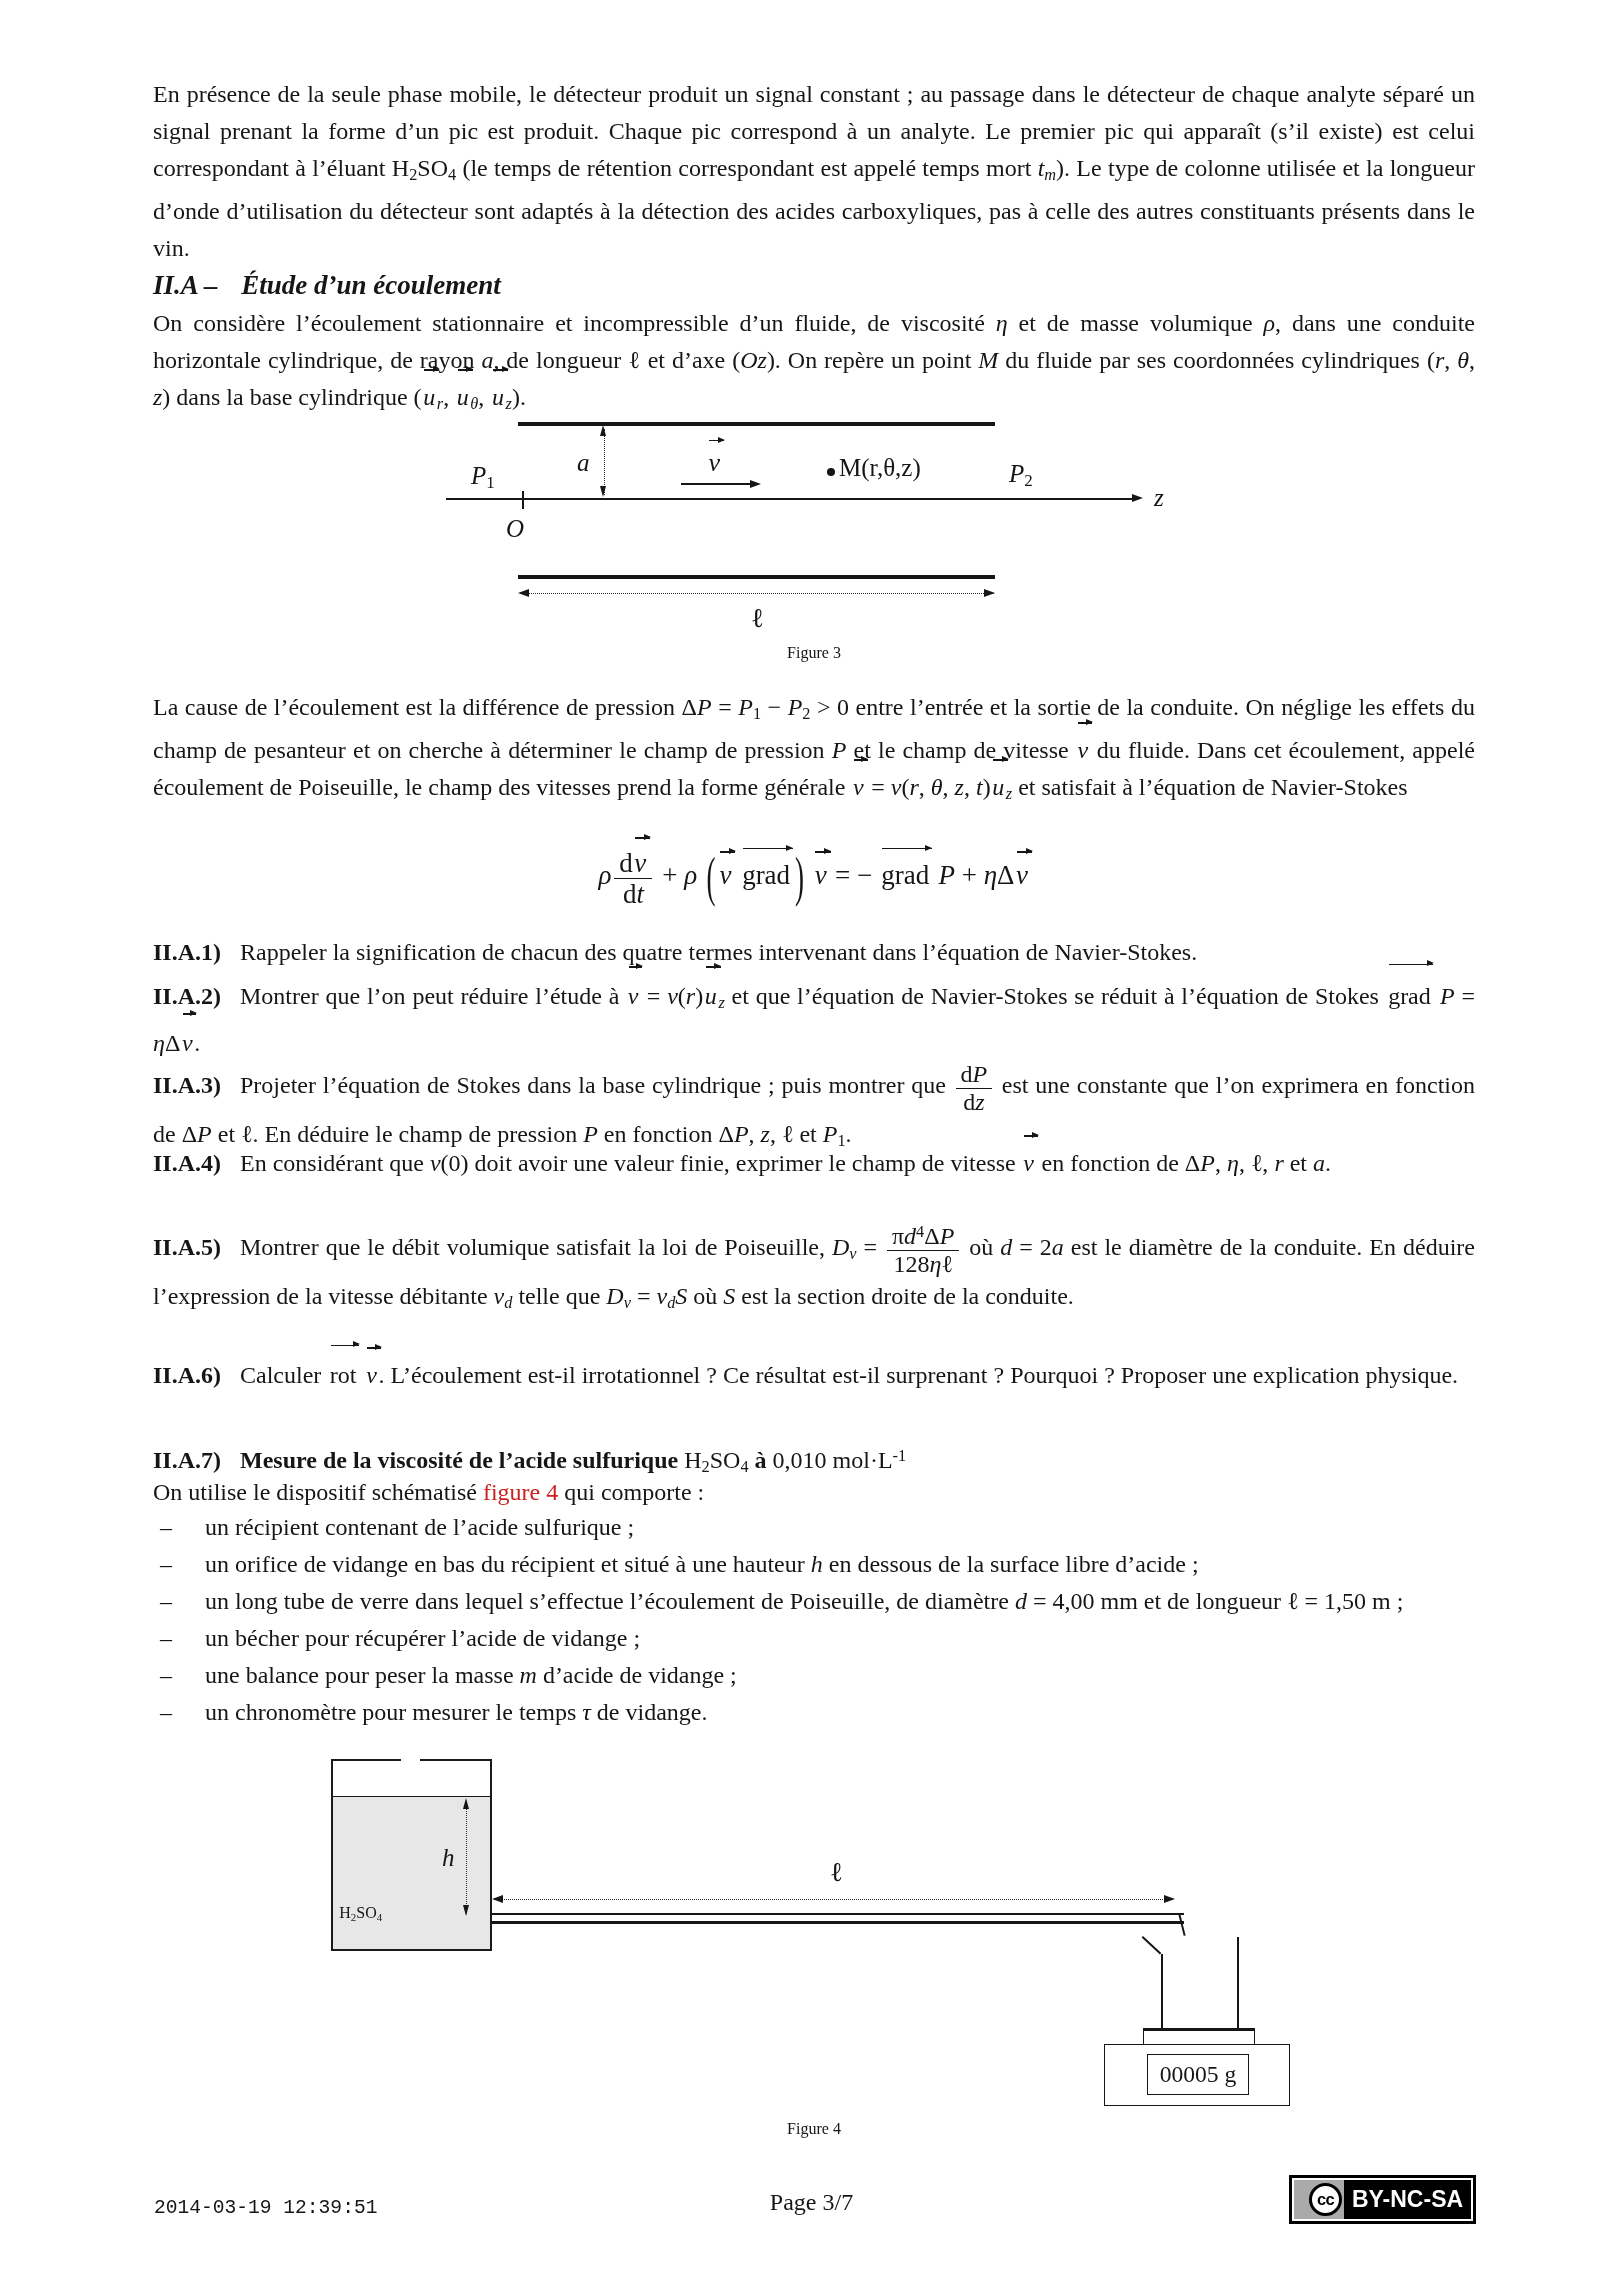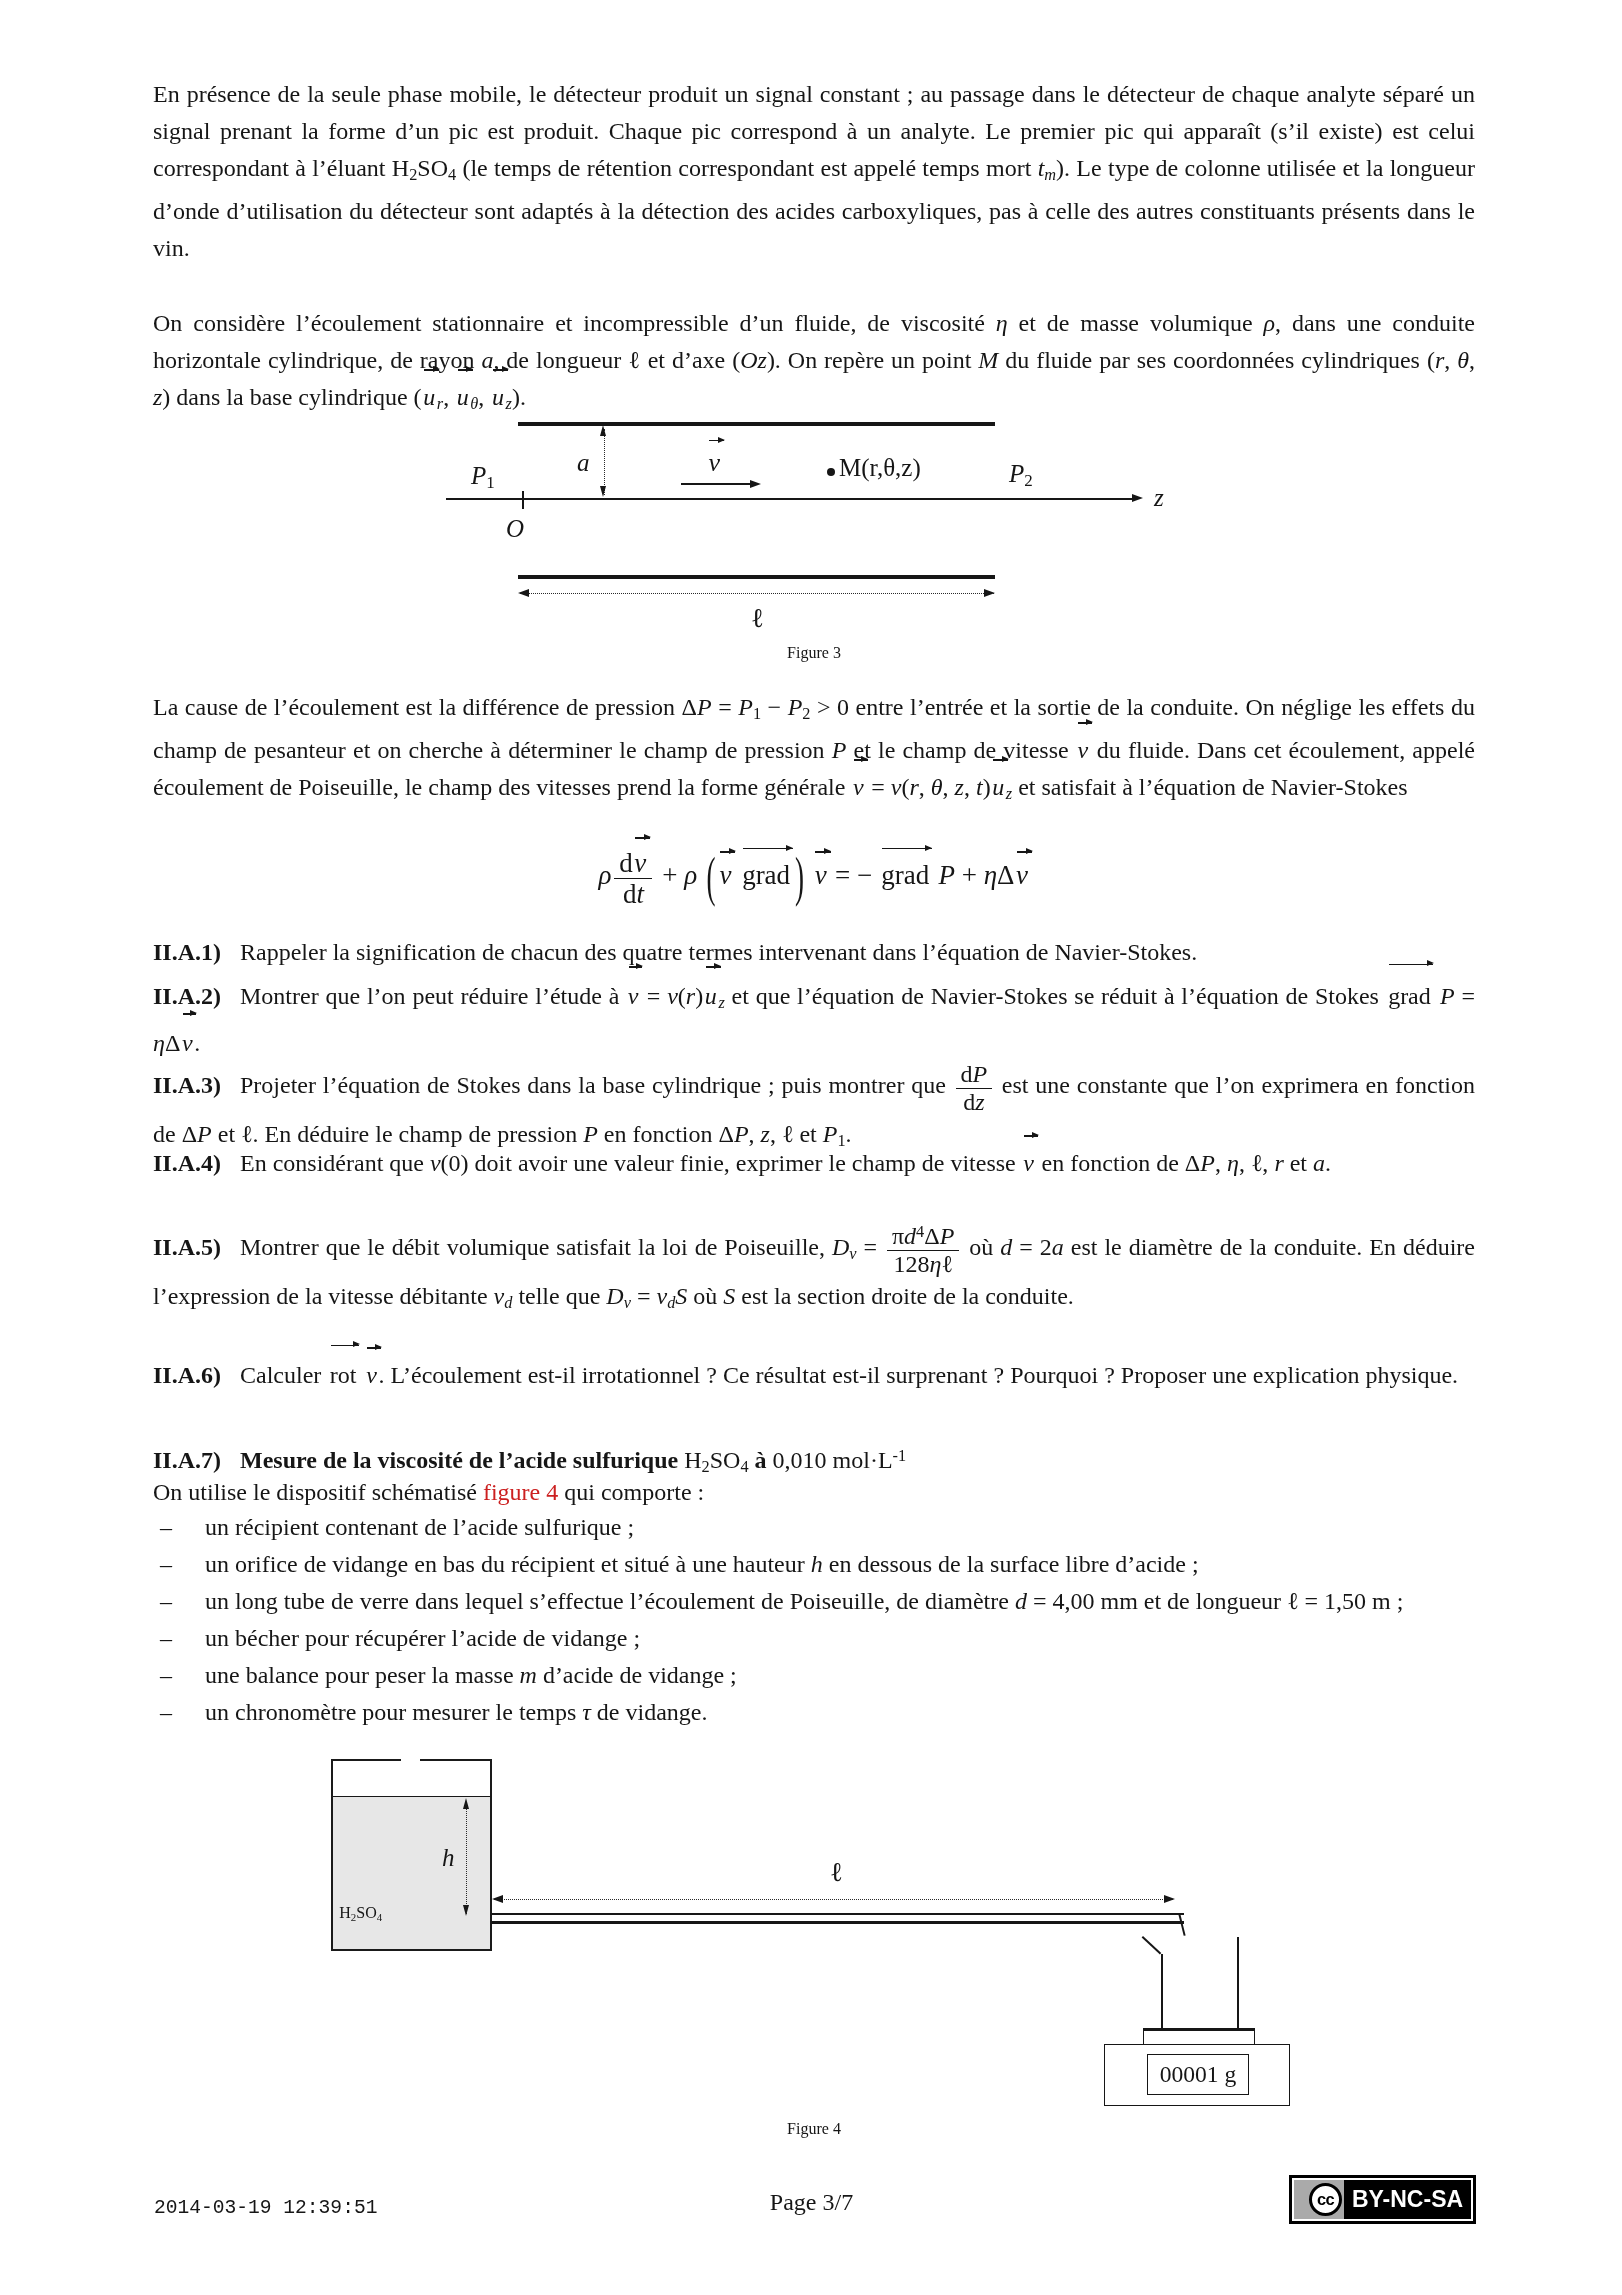--- a/index.html
+++ b/index.html
@@ -66,20 +66,23 @@
 </style>
 </head>
 <body>
 
 <div class="page">
 
   <div class="blk" style="top:76px">
     <p class="doc">En présence de la seule phase mobile, le détecteur produit un signal constant ; au passage dans le détecteur de chaque analyte séparé un signal prenant la forme d’un pic est produit. Chaque pic correspond à un analyte. Le premier pic qui apparaît (s’il existe) est celui correspondant à l’éluant H<sub>2</sub>SO<sub>4</sub> (le temps de rétention correspondant est appelé temps mort <i>t</i><sub><i>m</i></sub>). Le type de colonne utilisée et la longueur d’onde d’utilisation du détecteur sont adaptés à la détection des acides carboxyliques, pas à celle des autres constituants présents dans le vin.</p>
   </div>
 
+  <div class="blk sec-h" style="top:267px">
+    <span>II.A –</span><span class="sp"></span><span>Étude d’un écoulement</span>
+  </div>
 
   <div class="blk" style="top:305px">
     <p class="doc">On considère l’écoulement stationnaire et incompressible d’un fluide, de viscosité <i>η</i> et de masse volumique <i>ρ</i>, dans une conduite horizontale cylindrique, de rayon <i>a</i>, de longueur ℓ et d’axe (<i>Oz</i>). On repère un point <i>M</i> du fluide par ses coordonnées cylindriques (<i>r</i>, <i>θ</i>, <i>z</i>) dans la base cylindrique (<span class="ov"><span class="ar"></span>u</span><sub><i>r</i></sub>, <span class="ov"><span class="ar"></span>u</span><sub><i>θ</i></sub>, <span class="ov"><span class="ar"></span>u</span><sub><i>z</i></sub>).</p>
   </div>
 
   <div class="fig" style="top:412px;height:229px">
     <div class="ln" style="left:365px;top:10.2px;width:477px;height:3.9px"></div>
     <div class="ln" style="left:365px;top:163px;width:477px;height:3.9px"></div>
     <div class="ln" style="left:293px;top:86px;width:691px;height:1.6px"></div>
     <div class="ah r" style="left:979px;top:82px"></div>
@@ -185,21 +188,21 @@
     <div class="ah l" style="left:339px;top:136px"></div>
     <div class="ah r" style="left:1011px;top:136px"></div>
     <div class="flabel" style="left:677px;top:100px;font-size:27px">ℓ</div>
 
     <div class="ln" style="left:990px;top:177px;width:25px;height:1.6px;transform:rotate(43deg);transform-origin:left top"></div>
     <div class="ln" style="left:1008px;top:195px;width:1.6px;height:75px"></div>
     <div class="ln" style="left:1084px;top:178px;width:1.6px;height:93px"></div>
 
     <div class="boxr" style="left:990px;top:269px;width:110px;height:14px;border-top-width:3.1px"></div>
     <div class="boxr" style="left:951px;top:285px;width:184px;height:60px">
-      <div class="boxr" style="left:42px;top:9.4px;width:100px;height:39px;display:flex;align-items:center;justify-content:center;font-size:23.6px">00001 g</div>
+      <div class="boxr" style="left:42px;top:9.4px;width:100px;height:39px;display:flex;align-items:center;justify-content:center;font-size:23.6px">00005 g</div>
     </div>
   </div>
   <div class="caption" style="top:2120px">Figure 4</div>
 
   <div class="f-ts">2014-03-19 12:39:51</div>
   <div class="f-page">Page 3/7</div>
   <div class="badge">
     <div class="badge-in">
       <div class="cc-zone">
         <div class="cc-circle">cc</div>

